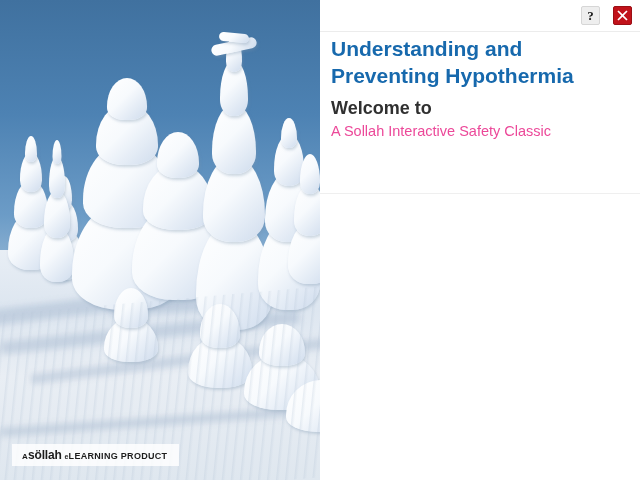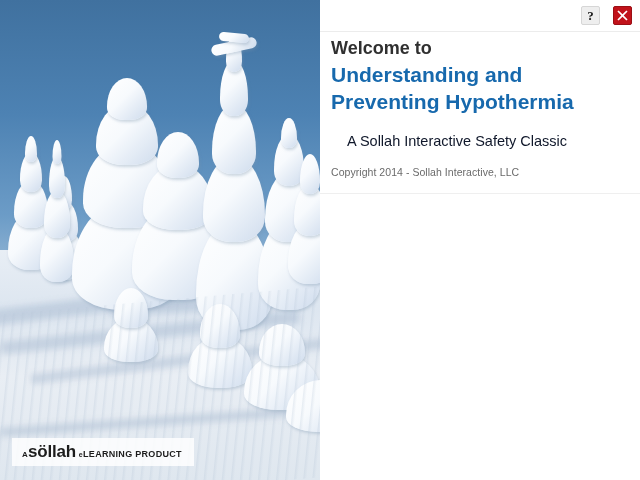--- a/index.html
+++ b/index.html
@@ -93,21 +93,21 @@
     left: 12px;
     bottom: 14px;
     background: rgba(255,255,255,.82);
     padding: 4px 12px 4px 10px;
     white-space: nowrap;
     font-size: 9px;
     letter-spacing: .3px;
     color: #1c1c1c;
   }
   .logo-a { font-weight: bold; font-size: 8px; }
-  .logo-sollah { font-weight: bold; font-size: 17px; letter-spacing: -0.2px; }
+  .logo-sollah { font-weight: bold; font-size: 12px; letter-spacing: -0.2px; }
   .logo-rest { font-weight: bold; font-size: 9px; }
   .logo-rest .small-e { font-size: 7px; }
 
   
   #content-panel {
     position: absolute;
     left: 320px;
     top: 0;
     width: 320px;
     height: 480px;
@@ -178,23 +178,23 @@
   #course-title {
     font-size: 21px;
     font-weight: bold;
     color: #1769ad;
     line-height: 1.28;
     margin: 0 0 6px 0;
   }
   #subtitle {
     font-size: 14.5px;
     font-weight: normal;
-    color: #0f172a;
+    color: #ec4899;
     line-height: 1.3;
-    margin: 16px;
+    margin: 0;
   }
   #copyright {
     position: absolute;
     left: 11px;
     top: 166px;
     font-size: 10.5px;
     color: #6a6a6a;
     letter-spacing: .05px;
   }
   #content-rule {
@@ -357,24 +357,23 @@
         <span>?</span>
       </div>
       <div class="top-btn" id="close-button">
         <svg width="11" height="11" viewBox="0 0 11 11" aria-hidden="true">
           <path d="M1.6 0.4 L5.5 4.3 L9.4 0.4 L10.6 1.6 L6.7 5.5 L10.6 9.4 L9.4 10.6 L5.5 6.7 L1.6 10.6 L0.4 9.4 L4.3 5.5 L0.4 1.6 Z" fill="#ffffff"></path>
         </svg>
       </div>
     </div>
 
     <div id="title-block">
+      <div id="course-title">Understanding and Preventing Hypothermia</div>
       <div id="welcome-line">Welcome to</div>
-      <div id="course-title">Understanding and Preventing Hypothermia</div>
       <div id="subtitle">A Sollah Interactive Safety Classic</div>
     </div>
 
-    <div id="copyright">Copyright 2014 - Sollah Interactive, LLC</div>
 
     <div id="content-rule"></div>
   </div>
 
 
 </div>
 
 </body></html>

